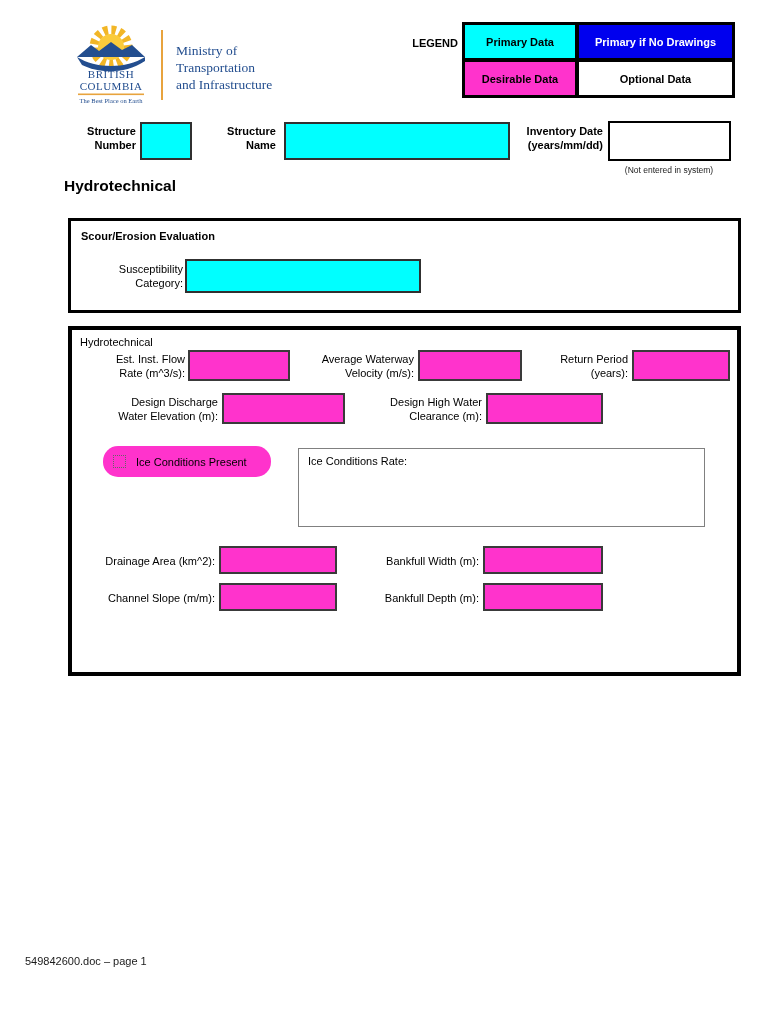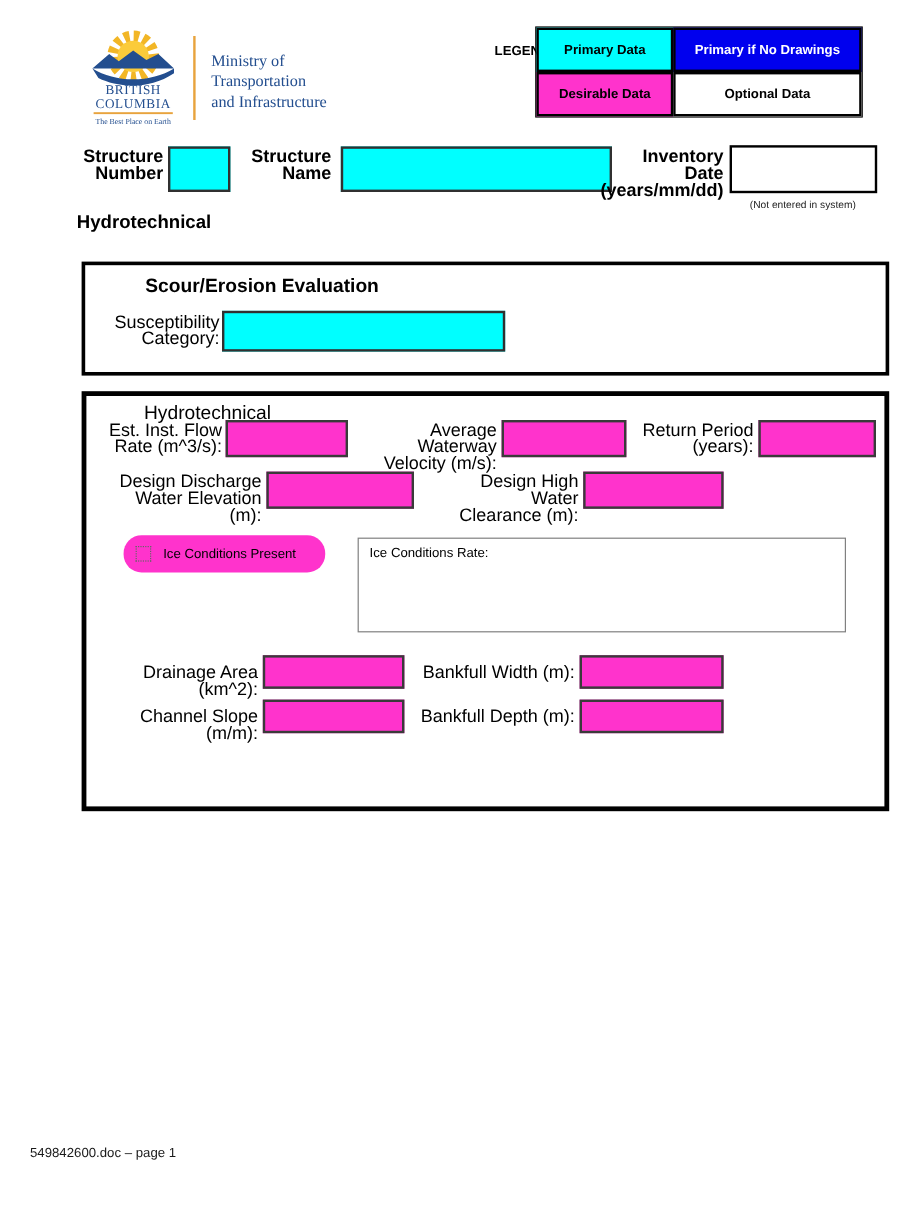--- a/index.html
+++ b/index.html
@@ -2,36 +2,36 @@
 <html style="--primary: #00FFFF; --desirable: #FF33CC; --primary-no-drawings: #0000EE; --optional: #FFFFFF; --logo-navy: #234E8F; --logo-gold: #E8A33D;"><head>
 <meta charset="utf-8">
 <style>
   * { margin:0; padding:0; box-sizing:border-box; }
   html,body { background:#fff; }
   .page {
     position:relative; width:770px; height:1024px; background:#ffffff;
     font-family:"Liberation Sans", sans-serif; color:#000; overflow:hidden;
   }
   .abs { position:absolute; }
-  .lbl { position:absolute; font-size:15px; line-height:14px; text-align:right; color:#000; }
+  .lbl { position:absolute; font-size:11px; line-height:14px; text-align:right; color:#000; }
   .lbl.b { font-weight:bold; }
   .inp { position:absolute; border:2px solid #303030; }
   .inp.cyan { background:var(--primary, #00FFFF); }
   .inp.magenta { background:var(--desirable, #FF33CC); border-color:#3a3a3a; }
   .inp.white { background:#ffffff; border-color:#000; }
   .logo-divider { position:absolute; background:var(--logo-gold, #E8A33D); }
   .ministry { position:absolute; font-family:"Liberation Serif", serif; font-size:13.5px; line-height:17px; color:var(--logo-navy, #234E8F); }
   .legend-title { position:absolute; font-weight:bold; font-size:11px; text-align:right; }
   .legend { position:absolute; display:grid; grid-template-columns:114px 1fr; border:1px solid #000; }
   .legend-cell { border:2px solid #000; display:flex; align-items:center; justify-content:center; font-weight:bold; font-size:11px; }
   .heading { position:absolute; font-weight:bold; font-size:15.5px; }
   .groupbox { position:absolute; background:#fff; }
   .scour-box { border:3px solid #000; }
   .hydro-box { border:4px solid #000; }
-  .box-title { position:absolute; font-size:16px;margin-left:40px; }
+  .box-title { position:absolute; font-size:11px; }
   .box-title.b { font-weight:bold; }
   .flagbox { position:absolute; display:flex; align-items:center; gap:10px; padding-left:10px; font-size:11px; }
   .flagbox.cyan { background:var(--primary, #00FFFF); }
   .flagbox.magenta { background:var(--desirable, #FF33CC); }
   .chk { width:13px; height:13px; flex:0 0 auto; border:1px solid rgba(0,60,70,0.45); background:transparent; }
   .flagbox.magenta .chk { border:1px dotted #666; }
   .notearea { position:absolute; border:1px solid #808080; background:#fff; padding:6px 9px; font-size:11px; }
   .smallnote { position:absolute; font-size:8.5px; color:#222; text-align:center; }
   .footer { position:absolute; font-size:11px; color:#1a1a1a; }
   svg text { font-family:"Liberation Serif", serif; }
@@ -56,21 +56,21 @@
 
   <div class="logo-divider" style="left:161px; top:30px; width:2px; height:70px;"></div>
 
   <div class="ministry" style="left:176px; top:42px;">
     <div>Ministry of</div>
     <div>Transportation</div>
     <div>and Infrastructure</div>
   </div>
 
   <div class="legend-title" style="left:370px; top:37px; width:88px;">LEGEND</div>
-  <div class="legend" style="left:446px; top:22px; width:273px; height:76px;">
+  <div class="legend" style="left:462px; top:22px; width:273px; height:76px;">
     <div class="legend-cell" style="background: rgb(0, 255, 255); color: rgb(0, 0, 0);">Primary Data</div>
     <div class="legend-cell" style="background: rgb(0, 0, 238); color: rgb(255, 255, 255);">Primary if No Drawings</div>
     <div class="legend-cell" style="background: rgb(255, 51, 204); color: rgb(0, 0, 0);">Desirable Data</div>
     <div class="legend-cell" style="background: rgb(255, 255, 255); color: rgb(0, 0, 0);">Optional Data</div>
   </div>
 
   <div class="lbl b" style="left:60px; top:124px; width:76px;">
     <div>Structure</div>
     <div>Number</div>
   </div>

